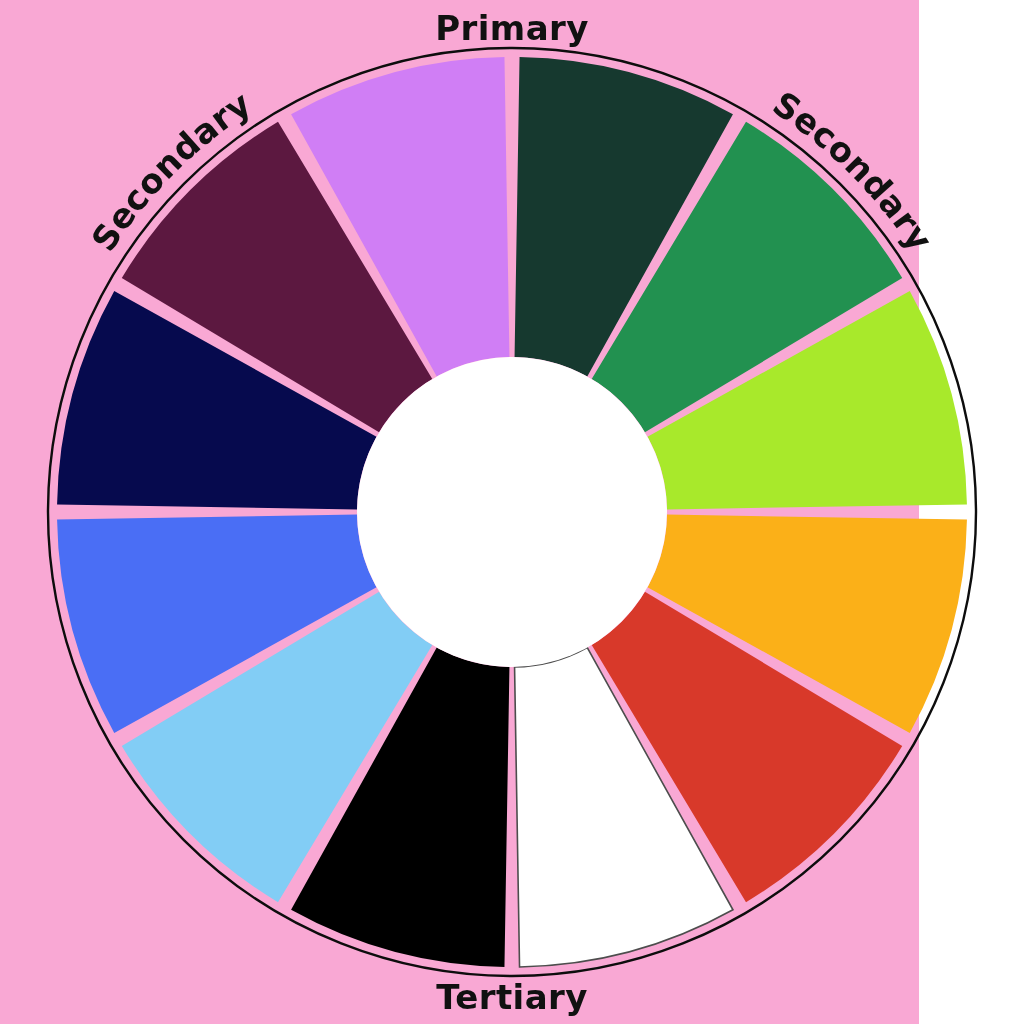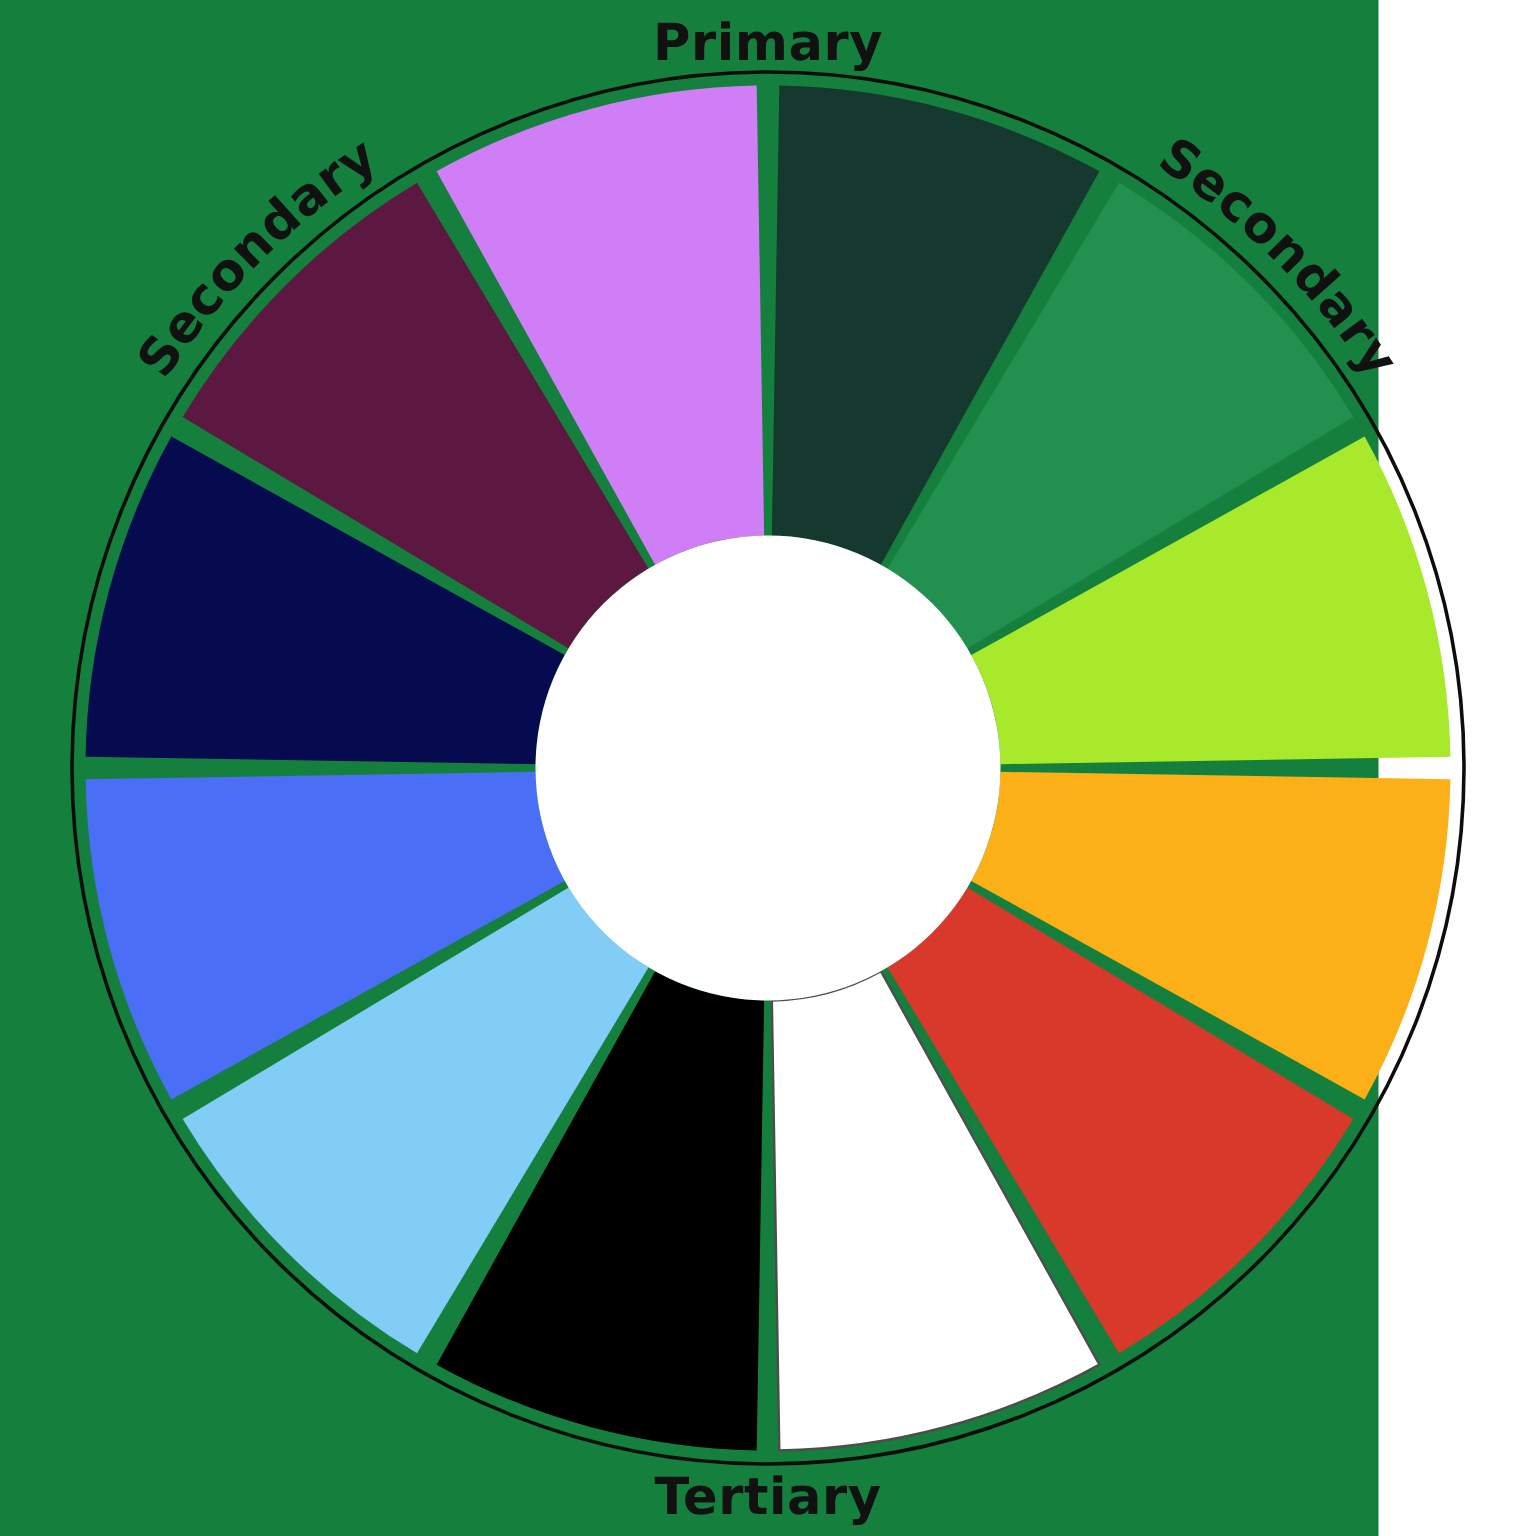--- a/index.html
+++ b/index.html
@@ -11,21 +11,21 @@
   body {
     width: 1024px;
     height: 1024px;
     overflow: hidden;
     font-family: "DejaVu Sans", "Liberation Sans", sans-serif;
   }
   #wheel-stage {
     position: relative;
     width: 919px;
     height: 1024px;
-    background: #15803d;
+    background: #f9a8d4;
   }
   #wheel-svg {
     display: block;
     width: 1024px;
     height: 1024px;
   }
   .wedge-path {
     stroke: none;
   }
   .wedge-path.outlined {

